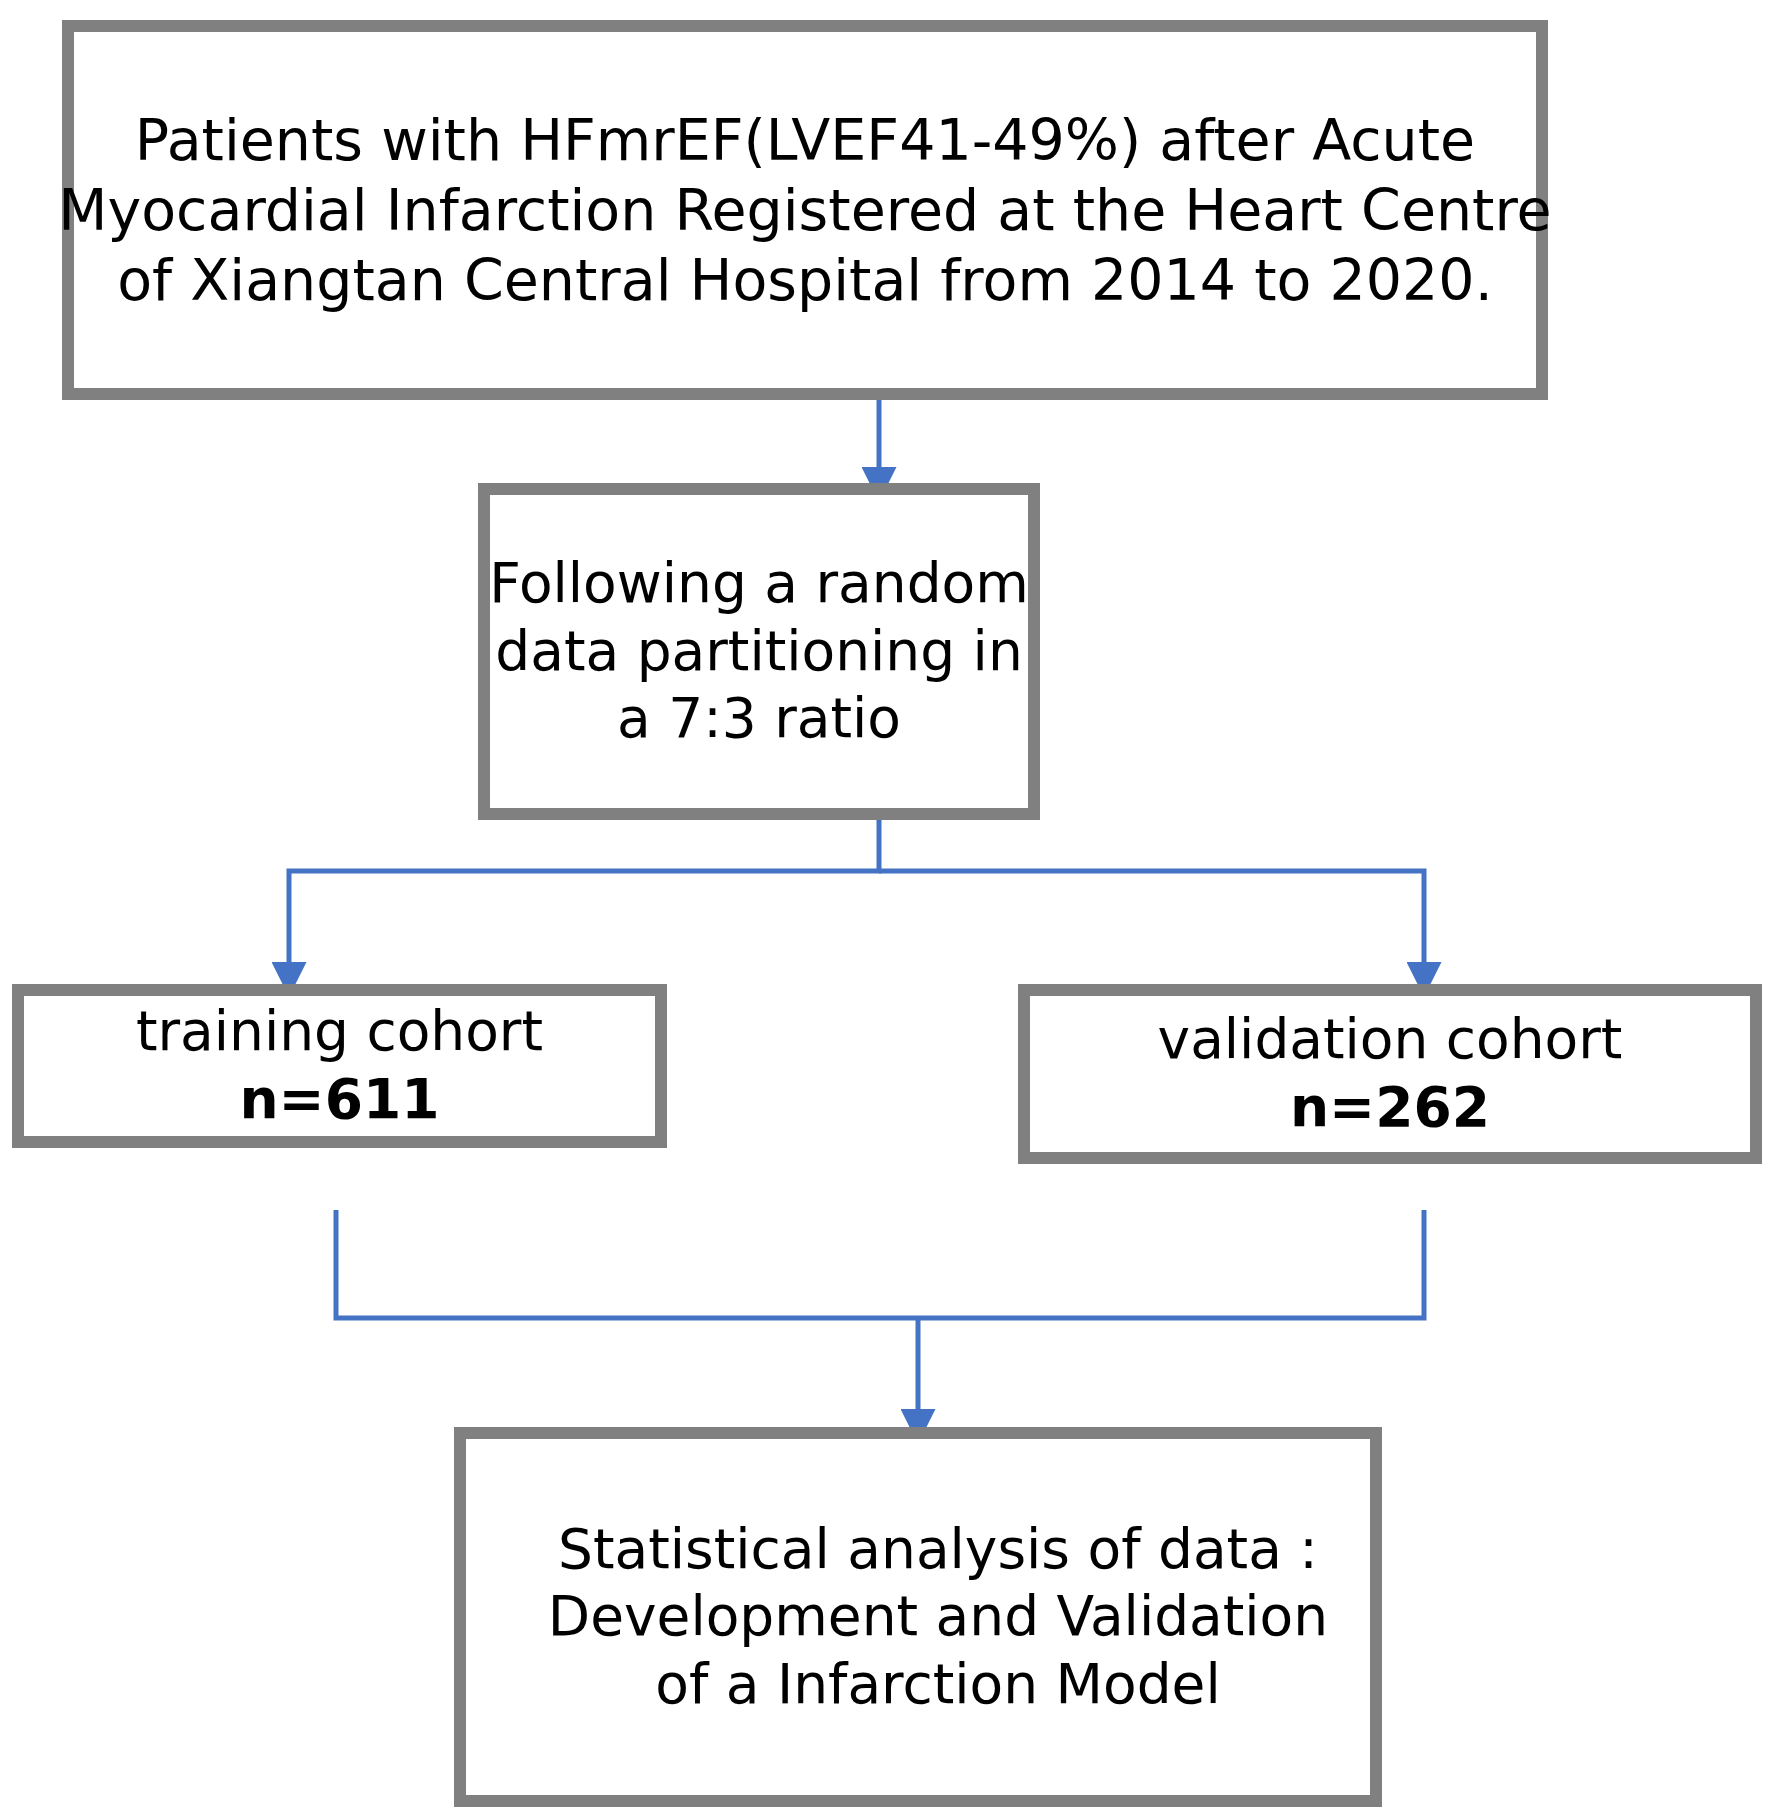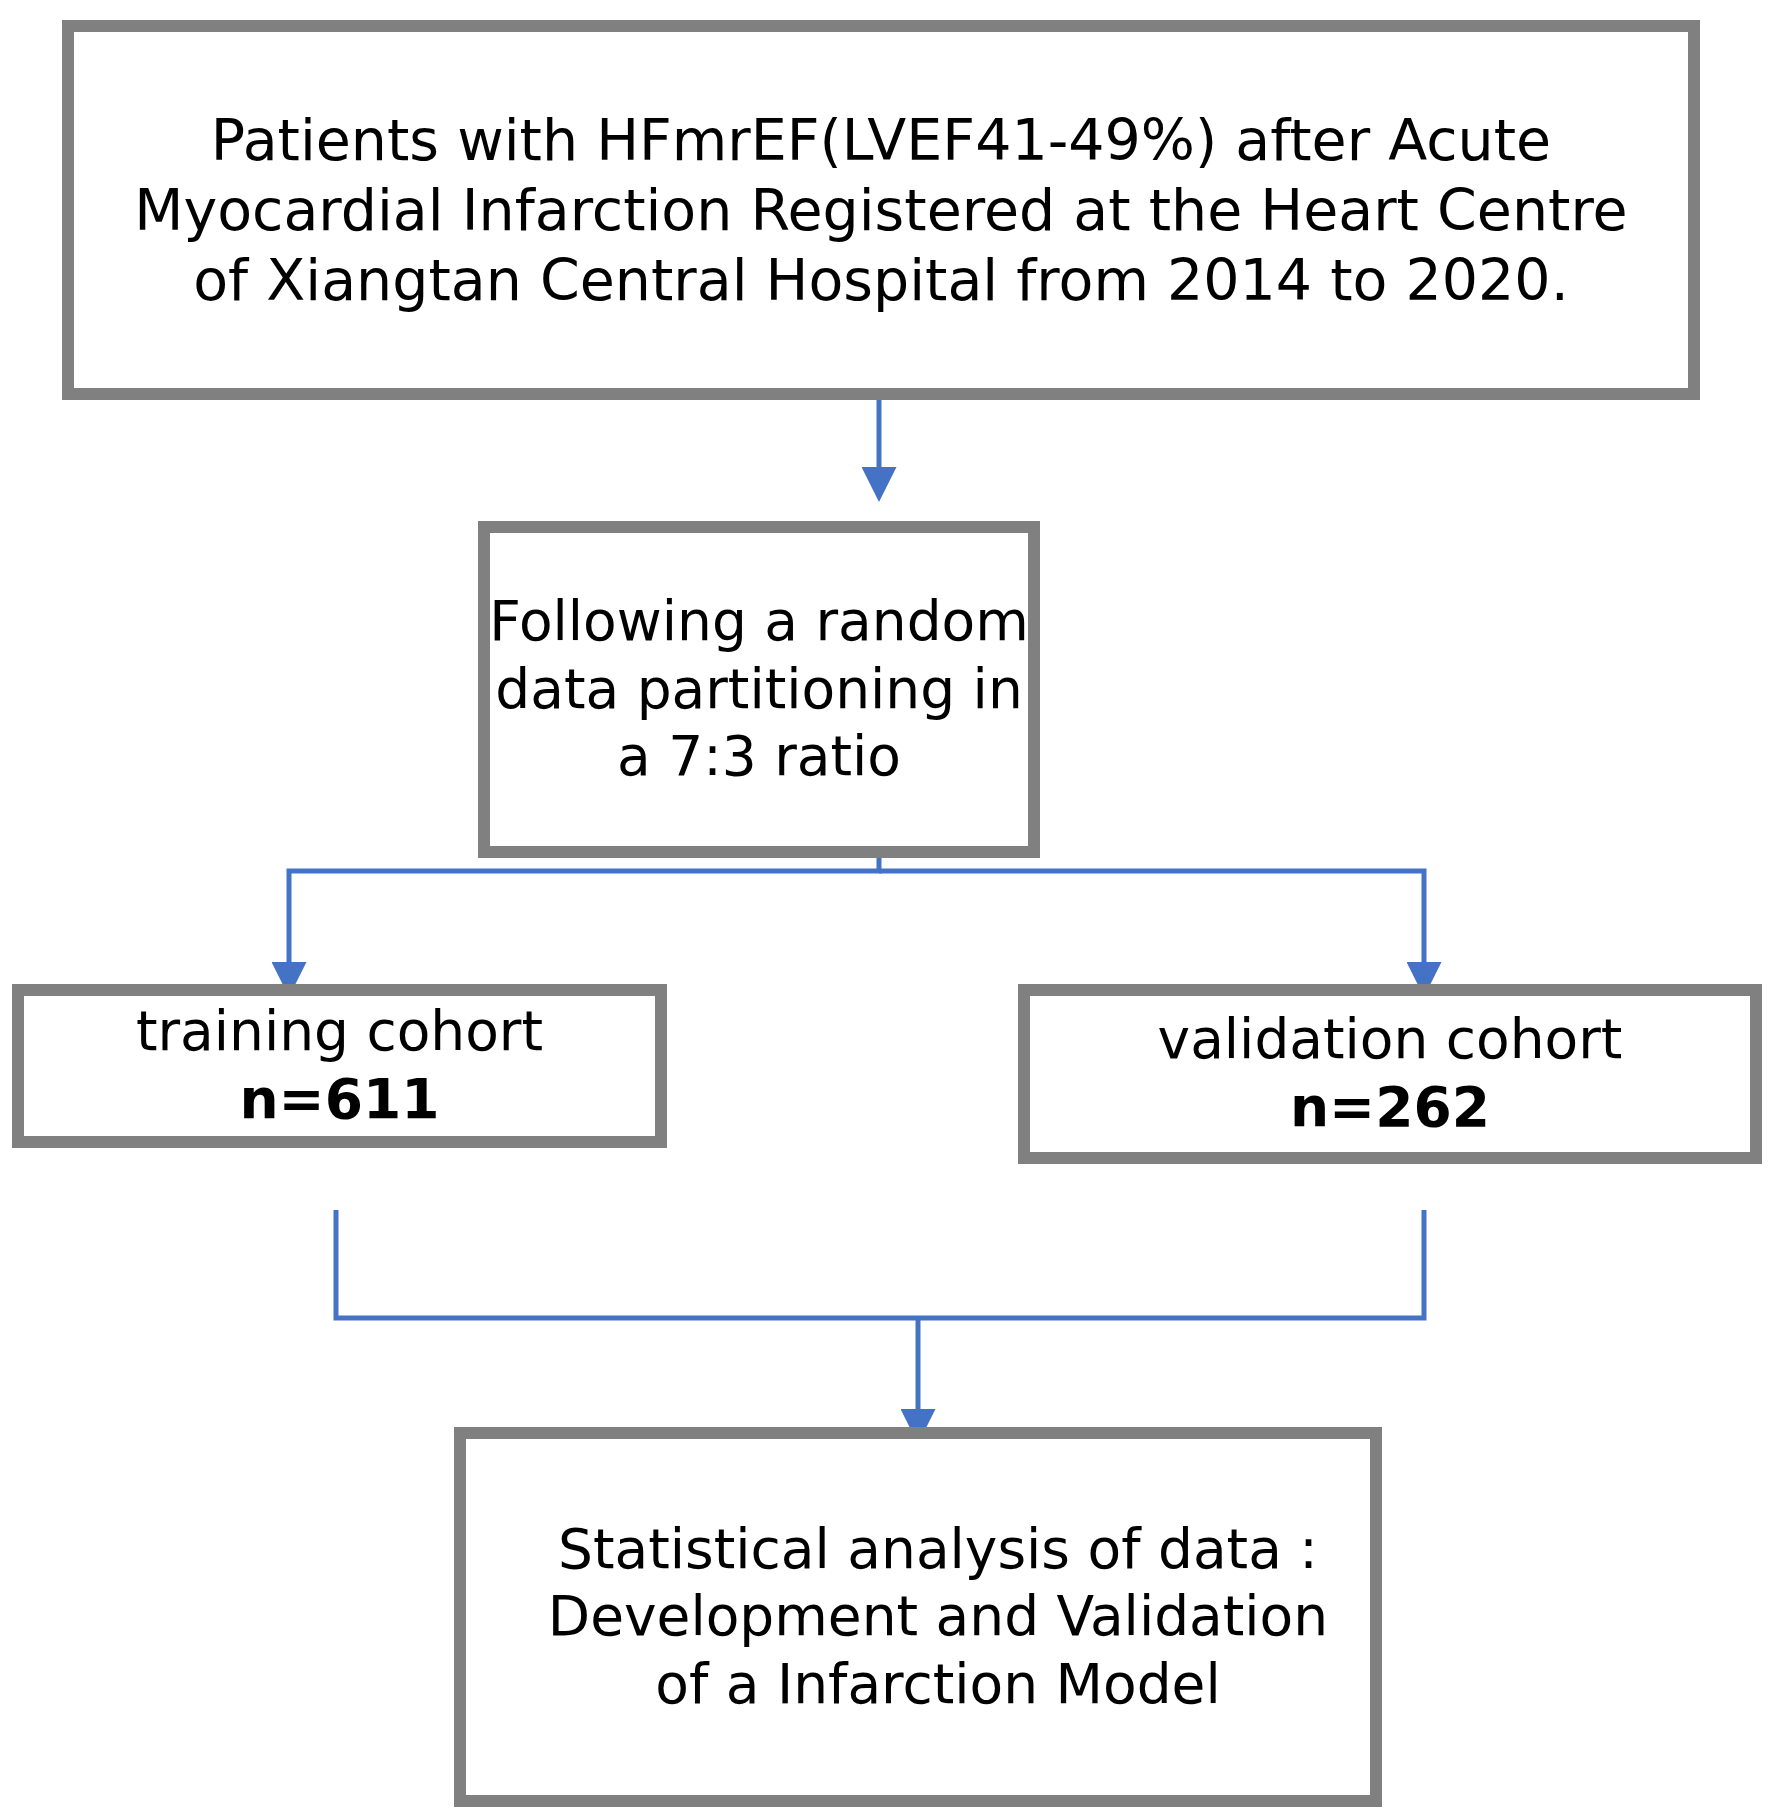--- a/index.html
+++ b/index.html
@@ -34,27 +34,26 @@
   .flow-box .line {
     display: block;
     white-space: nowrap;
   }
   .flow-box .line.bold {
     font-weight: bold;
   }
 
   
   #node-cohort-source {
-    left: 62px;  top: 20px;   width: 1638px; height: 380px;
+    left: 62px;  top: 20px;   width: 1486px; height: 380px;
     font-size: 57px;
   }
   #node-partition {
     left: 478px; top: 483px;  width: 562px;  height: 337px;
     font-size: 55px;
-    margin-top: 38px;
   }
   #node-training {
     left: 12px;  top: 984px;  width: 655px;  height: 164px;
     font-size: 55px;
   }
   #node-validation {
     left: 1018px; top: 984px; width: 744px;  height: 180px;
     font-size: 55px;
   }
   #node-analysis {

